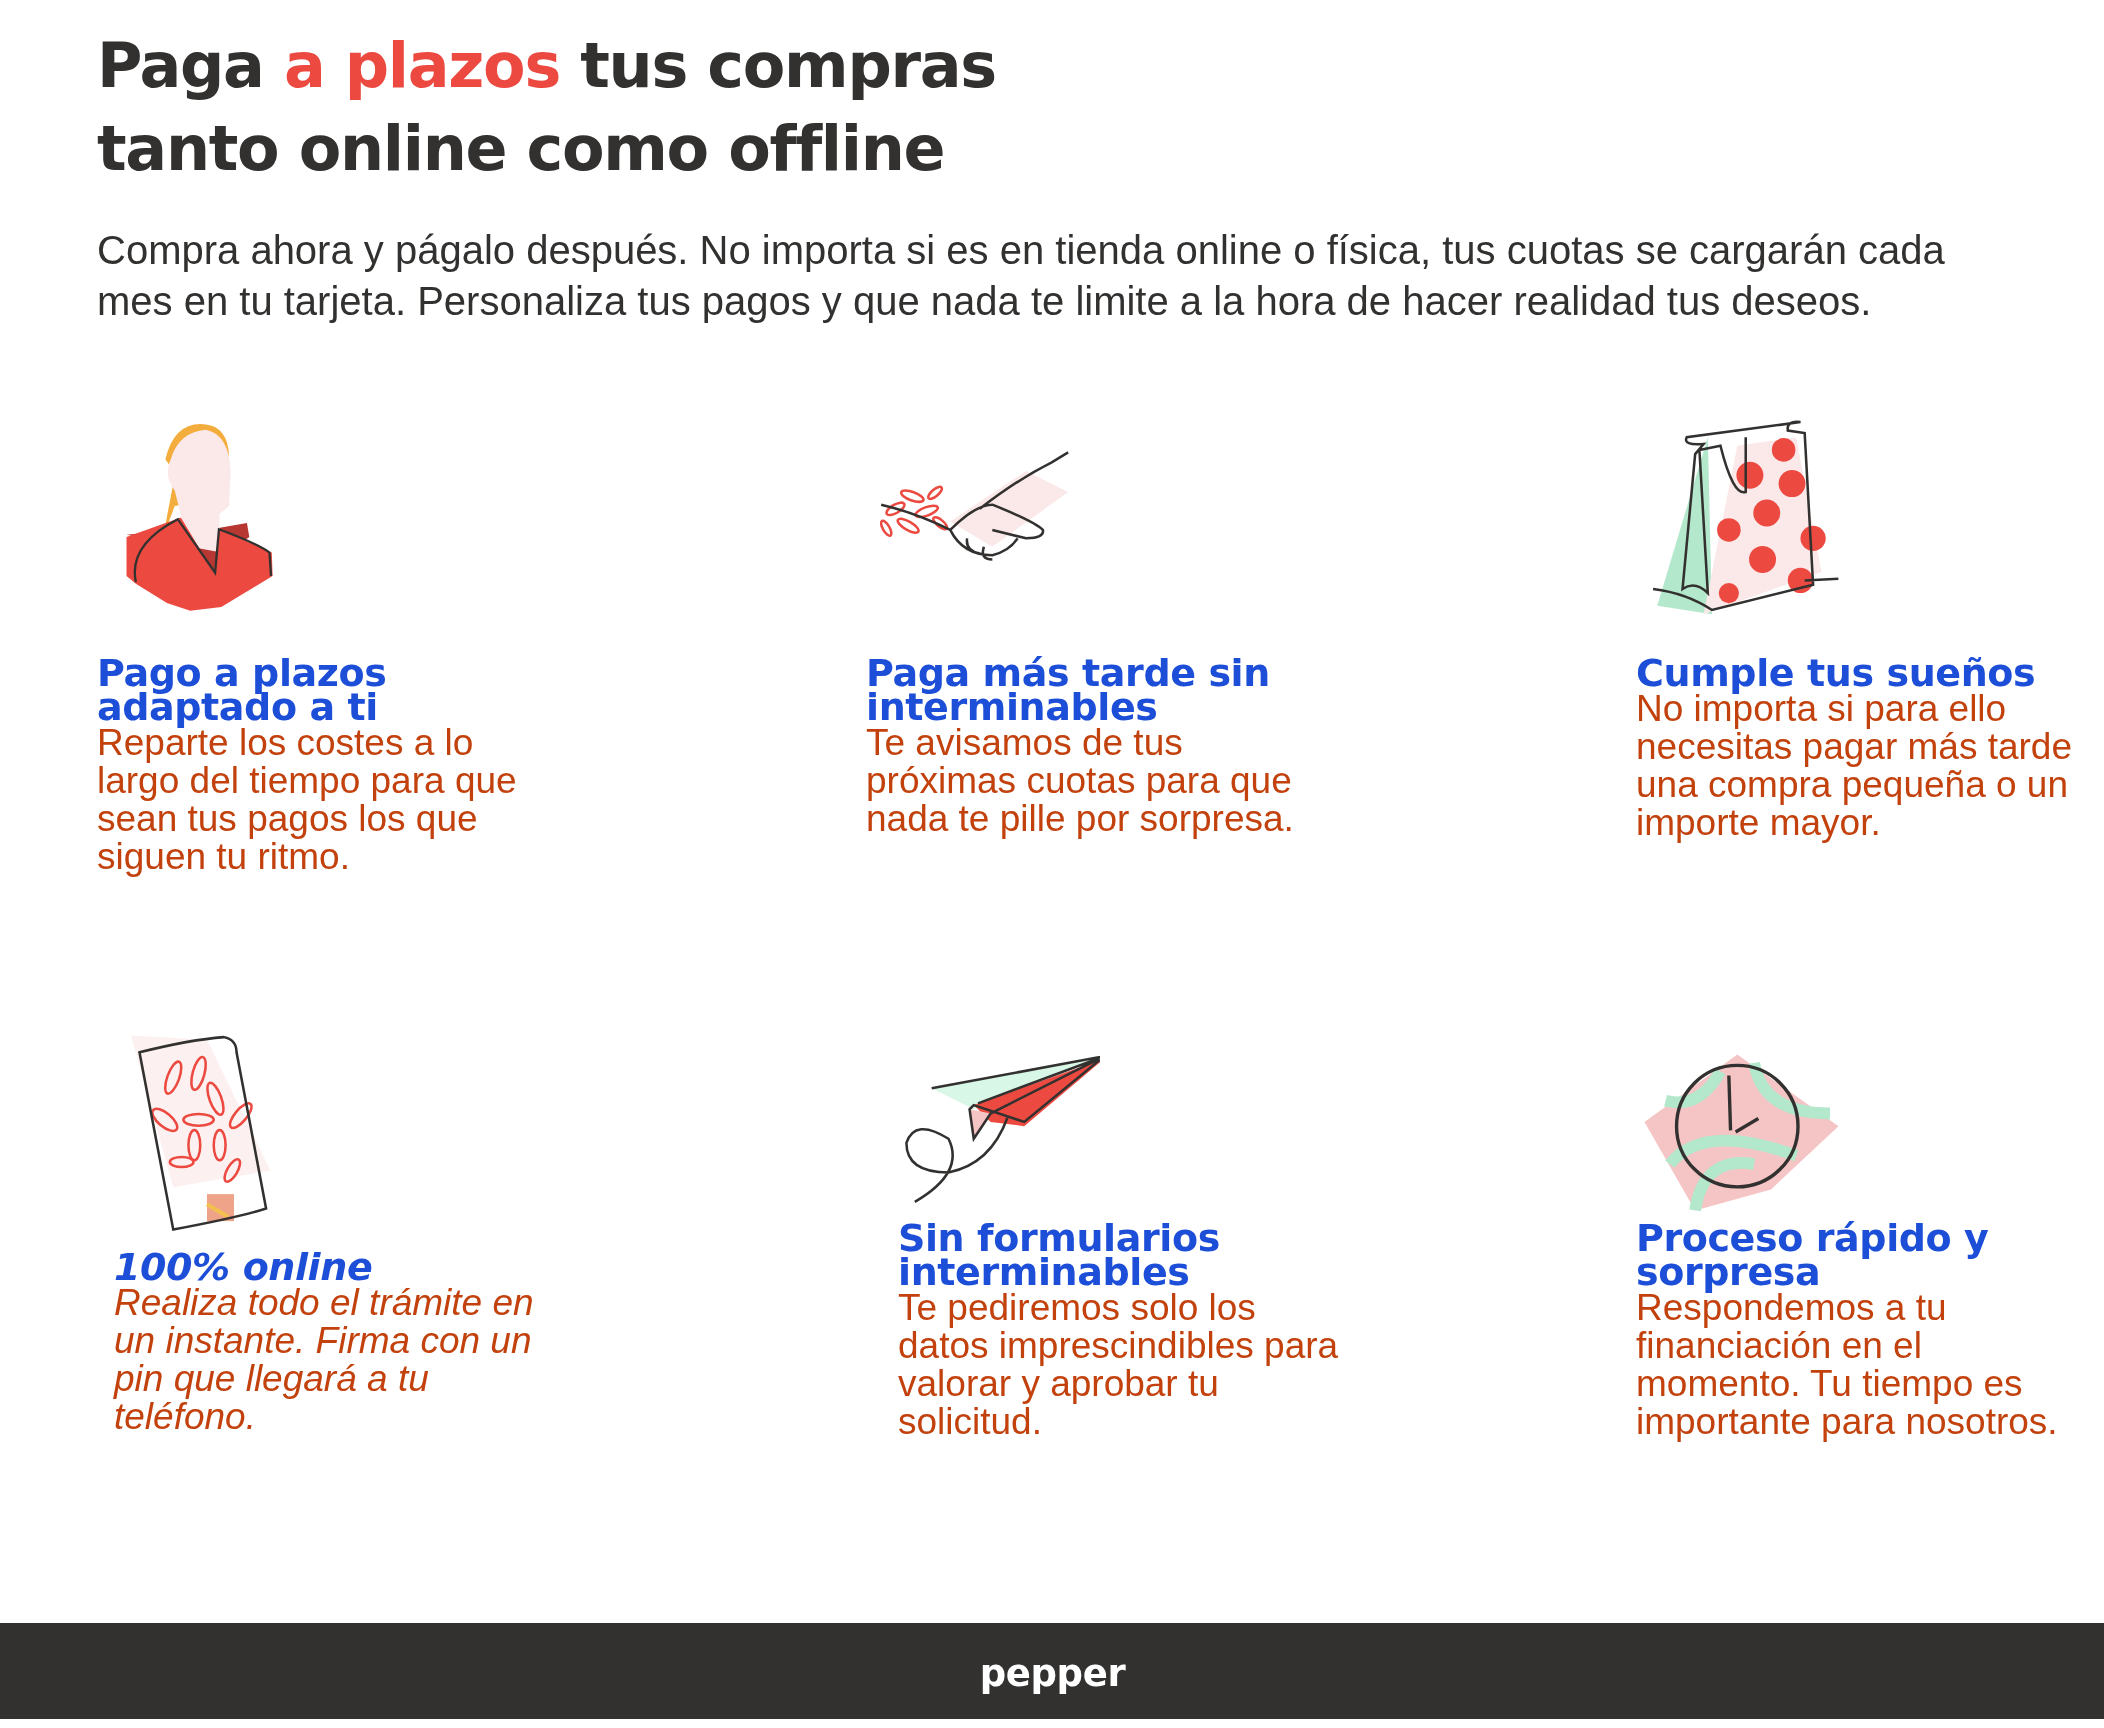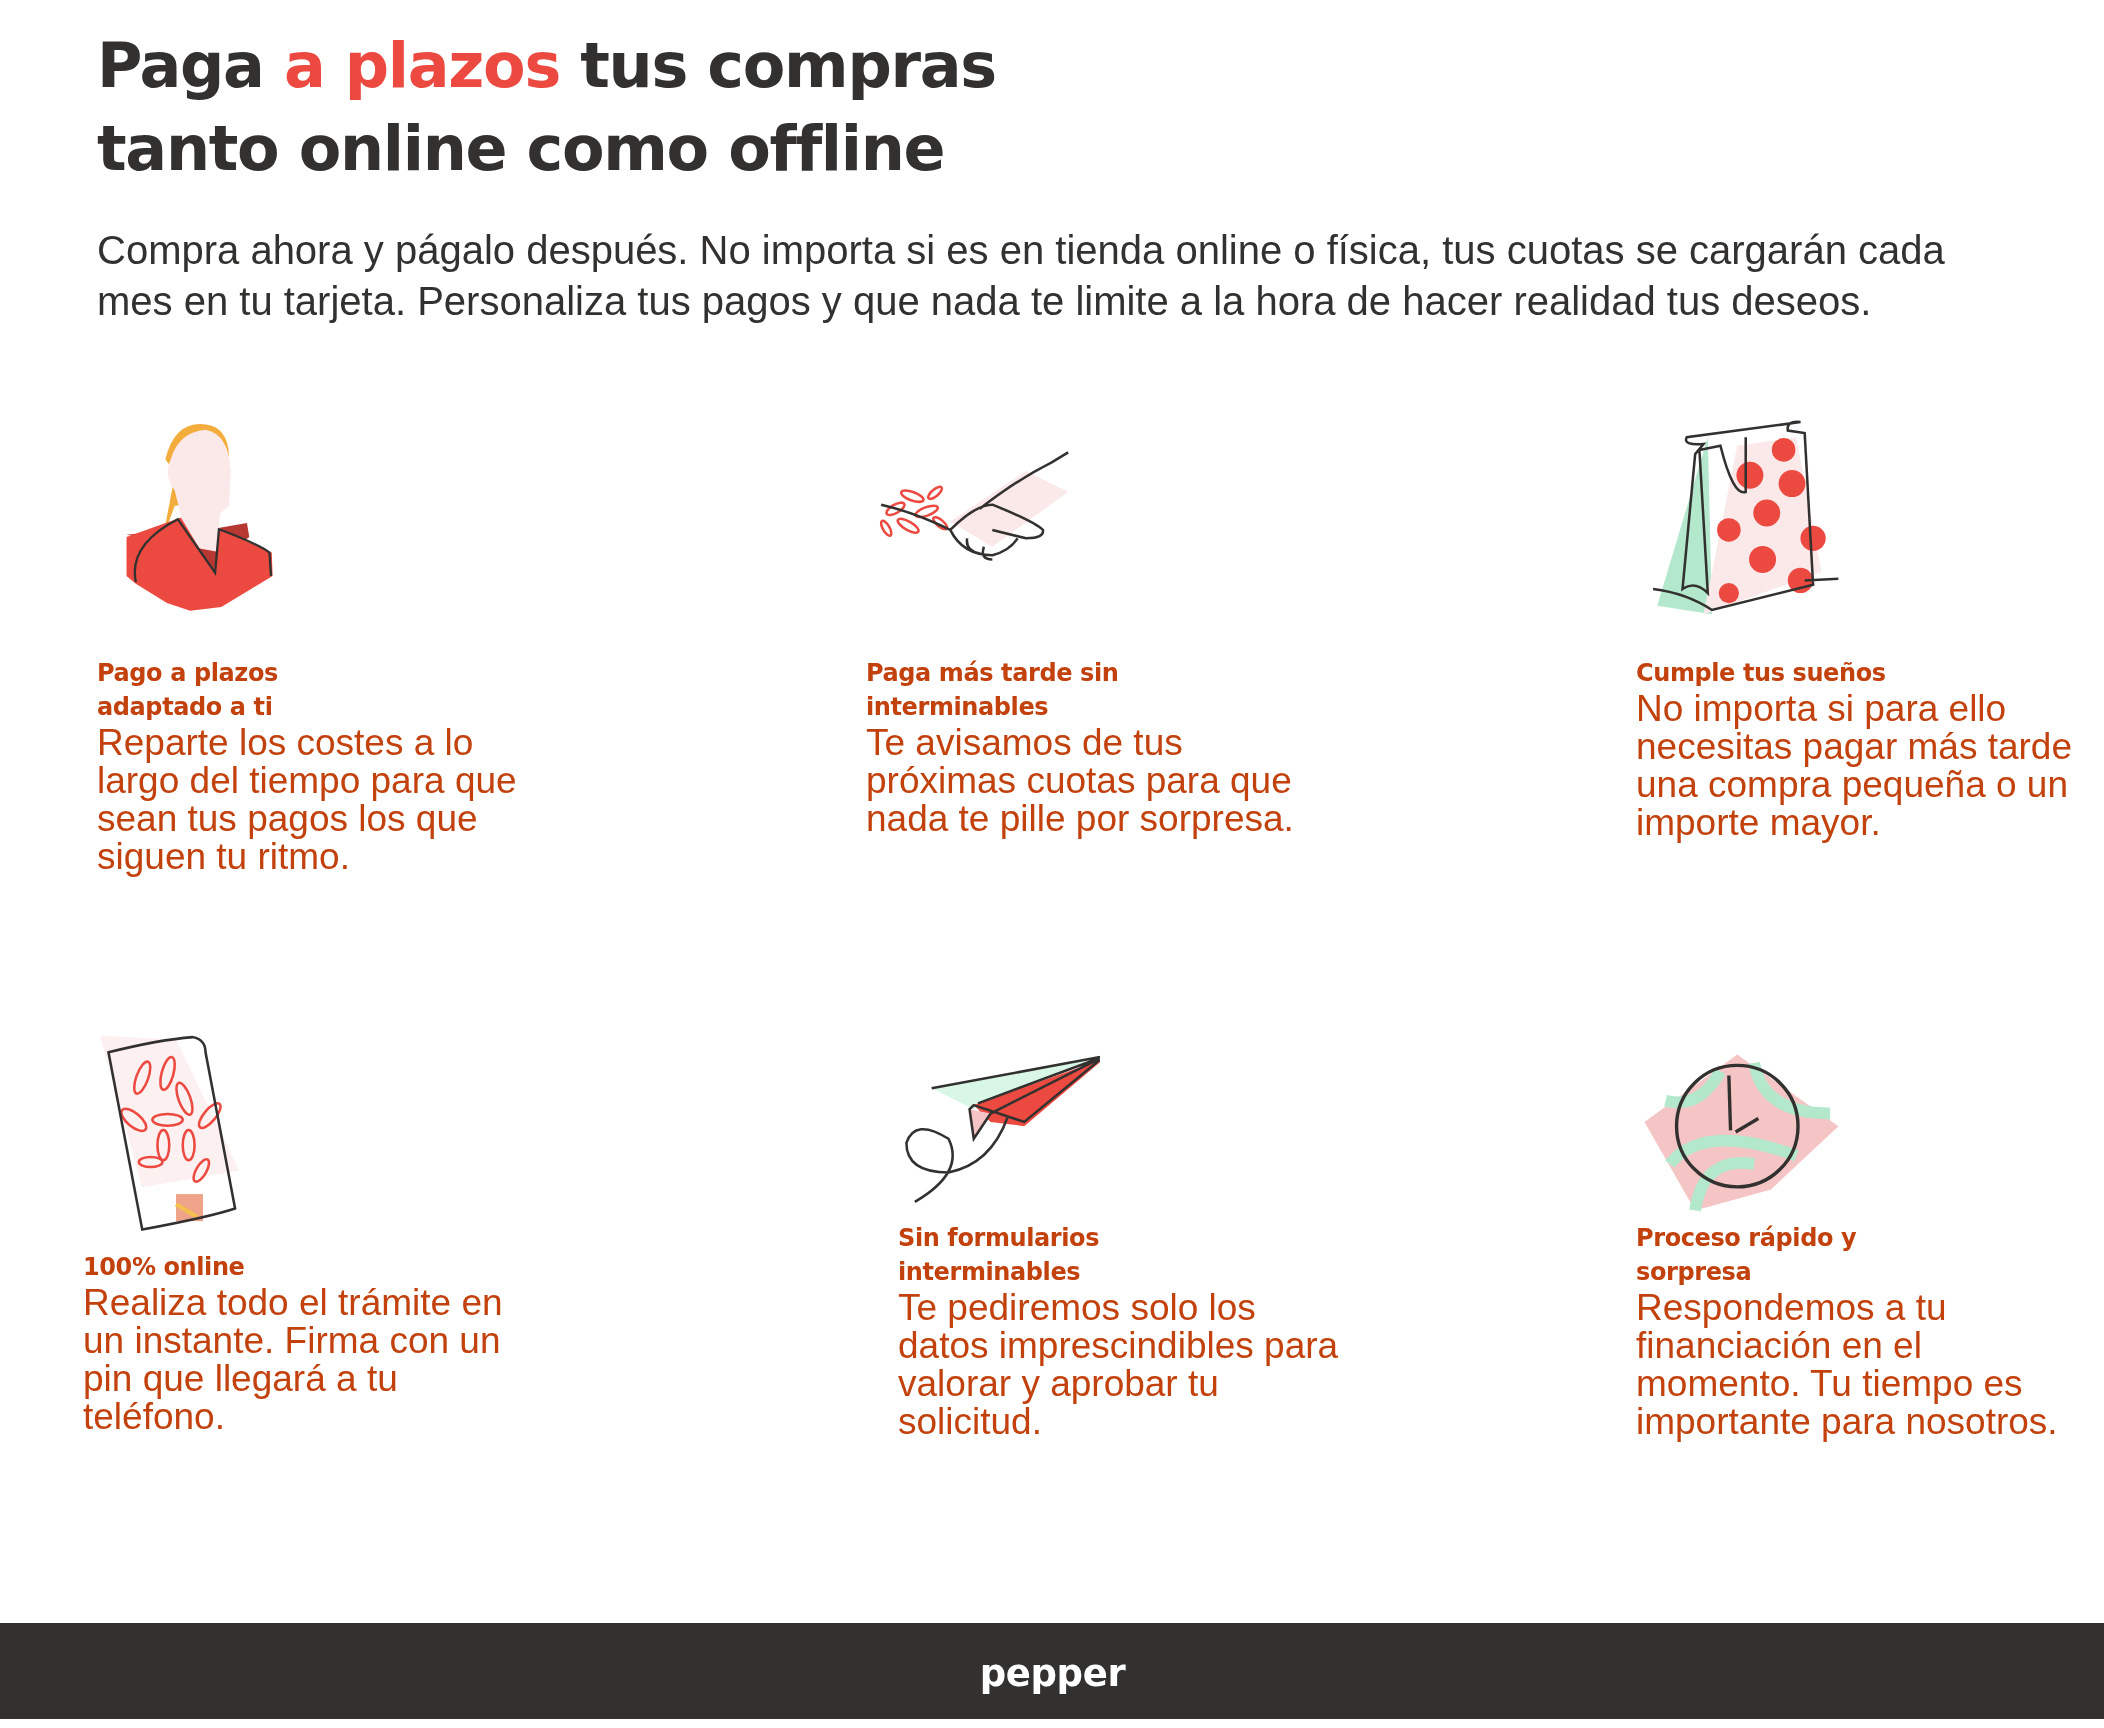--- a/index.html
+++ b/index.html
@@ -17,21 +17,21 @@
     margin-top: 35px;
     font-family: "Liberation Sans", sans-serif;
     font-size: 40px; line-height: 51px; color: #32312f; width: 1855px;
   }
 
   .feature { position: absolute; width: 455px; }
   .feature .illus { width: 219px; height: 219px; position: relative; }
   .feature .illus svg { width: 100%; height: 100%; display: block; }
   .feature-title {
     font-family: "DejaVu Sans", "Liberation Sans", sans-serif;
-    font-weight: bold; font-size: 24px; line-height: 34px; letter-spacing: -0.4px; color: #c2410c;
+    font-weight: bold; font-size: 38px; line-height: 34px; letter-spacing: -0.4px; color: #1d4ed8;
   }
   .feature-desc {
     font-family: "Liberation Sans", sans-serif;
     font-size: 37px; line-height: 38px; color: #c2410c;
   }
 
   .footer {
     position: absolute; left: 0; top: 1623px; width: 2105px; height: 96px;
     background: #32312f; display: flex; align-items: center; justify-content: center;
   }
@@ -124,21 +124,21 @@
     <div>Cumple tus sueños</div>
   </div>
   <div class="feature-desc">
     <div>No importa si para ello</div>
     <div>necesitas pagar más tarde</div>
     <div>una compra pequeña o un</div>
     <div>importe mayor.</div>
   </div>
 </div>
 
-<div class="feature" style="left:83px; top:1027px;">
+<div class="feature" style="left:114px; top:1027px;font-style:italic;">
   <div class="illus" style="width:186px;height:211px;">
     <svg viewBox="0 0 220 250">
       <path d="M20 10 L110 15 L185 170 L70 190 Z" fill="#fdf0f0"></path>
       <g fill="none" stroke="#ec4a41" stroke-width="3">
         <ellipse cx="70" cy="60" rx="7" ry="20" transform="rotate(20 70 60)"></ellipse>
         <ellipse cx="100" cy="55" rx="7" ry="20" transform="rotate(15 100 55)"></ellipse>
         <ellipse cx="120" cy="85" rx="7" ry="20" transform="rotate(-20 120 85)"></ellipse>
         <ellipse cx="60" cy="110" rx="8" ry="18" transform="rotate(-50 60 110)"></ellipse>
         <ellipse cx="100" cy="110" rx="18" ry="7"></ellipse>
         <ellipse cx="95" cy="140" rx="7" ry="18"></ellipse>

